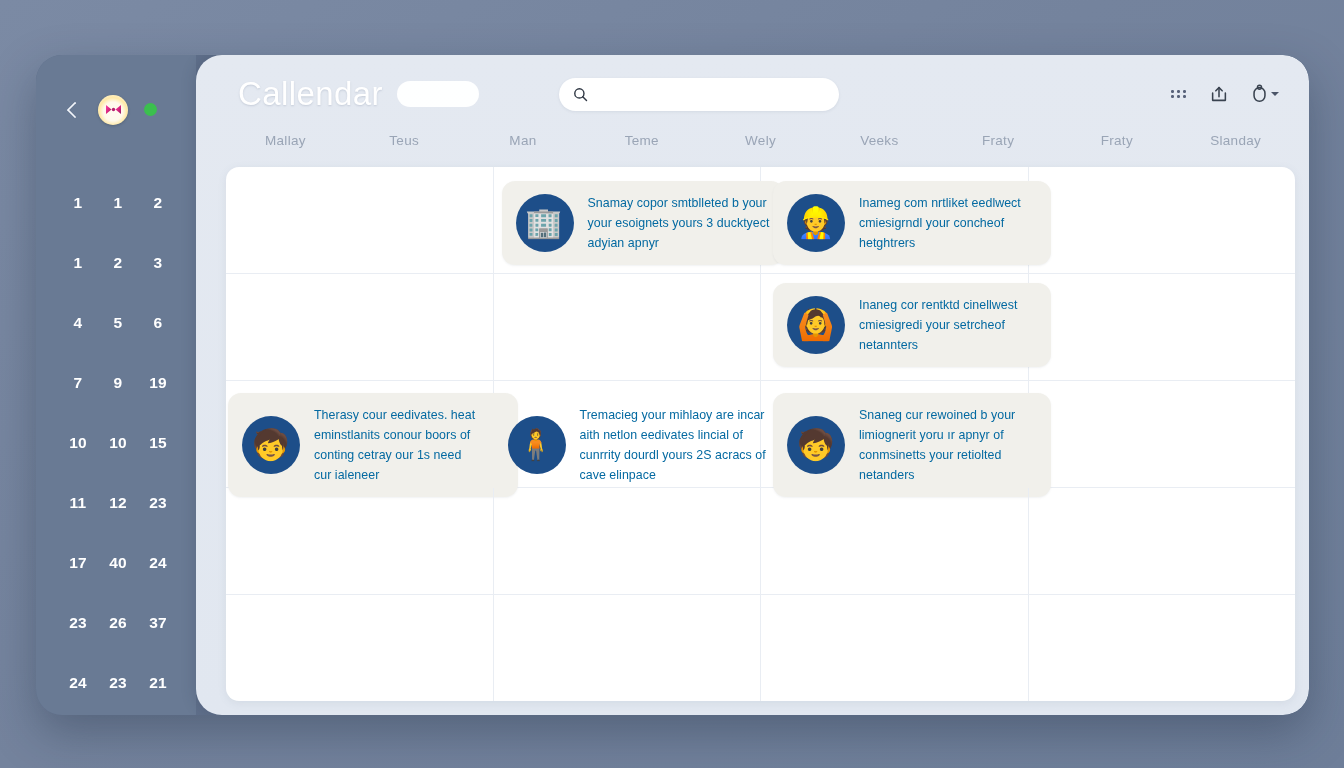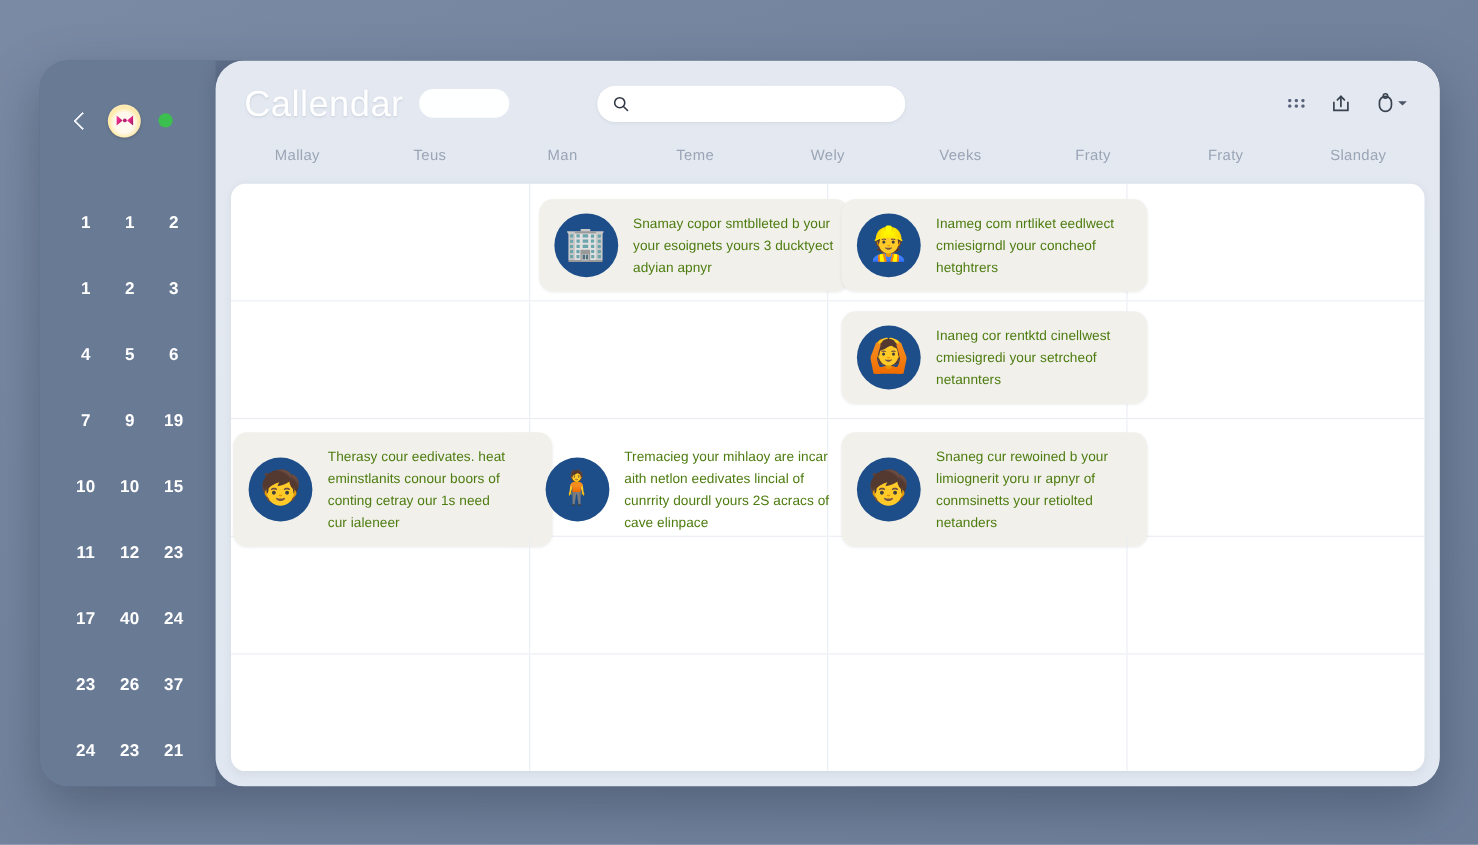--- a/index.html
+++ b/index.html
@@ -105,20 +105,21 @@
   .main-panel {
     flex: 1;
     margin: 0;
     background: linear-gradient(180deg, #e4e9f1 0%, #e1e7f0 100%);
     border-radius: 26px;
     position: relative;
     display: flex;
     flex-direction: column;
     overflow: hidden;
     box-shadow: -2px 0 14px rgba(40,52,72,.18);
+    padding-left: 16px;
   }
 
   
   .panel-header {
     height: 78px;
     flex: 0 0 78px;
     display: flex;
     align-items: center;
     padding: 0 30px 0 26px;
     position: relative;
@@ -264,21 +265,21 @@
     display: flex;
     align-items: center;
     justify-content: center;
     font-size: 30px;
     line-height: 1;
     overflow: hidden;
   }
   .event-text {
     font-size: 12.4px;
     line-height: 1.62;
-    color: #4d7c0f;
+    color: #0369a1;
     letter-spacing: .05px;
   }
   .event-text div { white-space: nowrap; }
 
   
   .card-r1c2 { left: 8px;  top: 14px;  width: 282px; }
   .card-r1c3 { left: 12px; top: 14px;  width: 278px; }
   .card-r2c3 { left: 12px; top: 9px;   width: 278px; }
   .card-r3c1 { left: 2px;  top: 12px;  width: 290px; }
   .card-r3c2 { left: 0px;  top: 12px;  width: 294px; }

